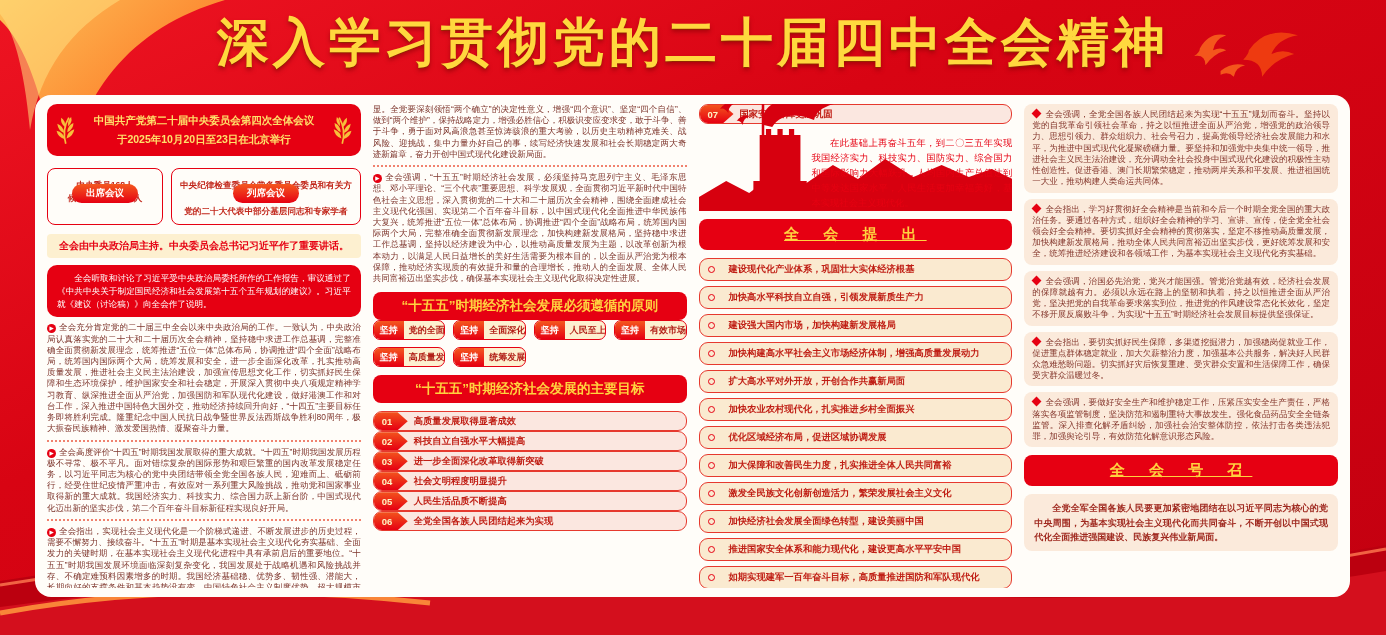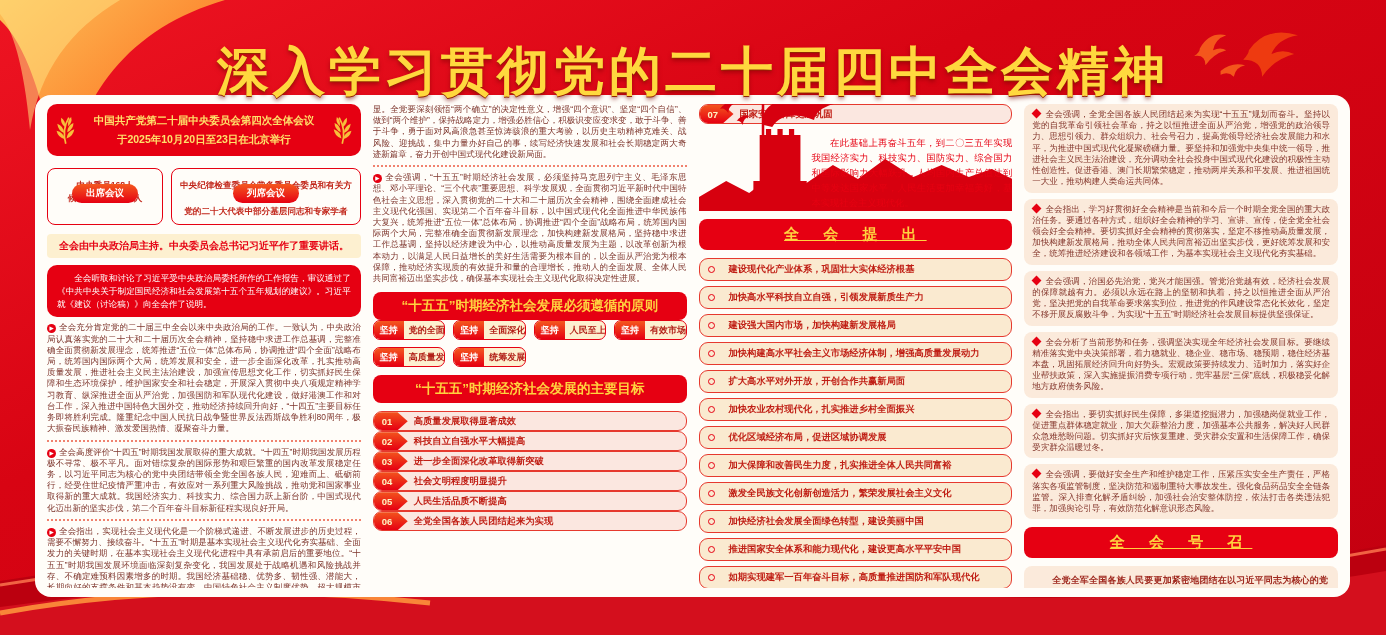--- a/index.html
+++ b/index.html
@@ -8,21 +8,21 @@
   .stage { position:relative; width:1386px; height:635px; overflow:hidden;
            background:linear-gradient(155deg,#ee1422 0%,#d80413 38%,#c30010 100%); }
 
   
   .deco { position:absolute; z-index:1; pointer-events:none; }
   .deco-topleft { left:0; top:0; }
   .deco-bottom { left:0; bottom:0; }
   .doves { position:absolute; left:1178px; top:22px; width:170px; height:66px; z-index:3; }
 
   
-  .main-title { position:absolute; z-index:3; top:37px; left:0; width:100%; text-align:center;
+  .main-title { position:absolute; z-index:3; top:8px; left:0; width:100%; text-align:center;
     font-size:52px; font-weight:900; letter-spacing:4px; color:#ffd83e;
     text-shadow:0 3px 4px rgba(120,0,0,.55), 0 1px 0 #a33c00; }
 
   
   .panel { position:absolute; z-index:2; left:35px; top:95px; width:1315px; height:502px;
     background:#fffdf9; border-radius:16px; padding:9px 12px;
     display:grid; grid-template-columns:repeat(4,1fr); gap:12px; }
   .col { min-width:0; overflow:hidden; display:flex; flex-direction:column; }
 
   
@@ -304,21 +304,20 @@
             <span class="ring"></span>
             <span>如期实现建军一百年奋斗目标，高质量推进国防和军队现代化</span>
           </div>
       </div>
     </div>
 
     <div class="col">
       <p class="note"><span class="flower"></span><span>全会强调，全党全国各族人民团结起来为实现“十五五”规划而奋斗。坚持以党的自我革命引领社会革命，持之以恒推进全面从严治党，增强党的政治领导力、思想引领力、群众组织力、社会号召力，提高党领导经济社会发展能力和水平，为推进中国式现代化凝聚磅礴力量。要坚持和加强党中央集中统一领导，推进社会主义民主法治建设，充分调动全社会投身中国式现代化建设的积极性主动性创造性。促进香港、澳门长期繁荣稳定，推动两岸关系和平发展、推进祖国统一大业，推动构建人类命运共同体。</span></p>
       <p class="note"><span class="flower"></span><span>全会指出，学习好贯彻好全会精神是当前和今后一个时期全党全国的重大政治任务。要通过各种方式，组织好全会精神的学习、宣讲、宣传，使全党全社会领会好全会精神。要切实抓好全会精神的贯彻落实，坚定不移推动高质量发展，加快构建新发展格局，推动全体人民共同富裕迈出坚实步伐，更好统筹发展和安全，统筹推进经济建设和各领域工作，为基本实现社会主义现代化夯实基础。</span></p>
       <p class="note"><span class="flower"></span><span>全会强调，治国必先治党，党兴才能国强。管党治党越有效，经济社会发展的保障就越有力。必须以永远在路上的坚韧和执着，持之以恒推进全面从严治党，坚决把党的自我革命要求落实到位，推进党的作风建设常态化长效化，坚定不移开展反腐败斗争，为实现“十五五”时期经济社会发展目标提供坚强保证。</span></p>
-      <p class="note"><span class="flower"></span><span>全会分析了当前形势和任务，强调坚决实现全年经济社会发展目标。要继续精准落实党中央决策部署，着力稳就业、稳企业、稳市场、稳预期，稳住经济基本盘，巩固拓展经济回升向好势头。宏观政策要持续发力、适时加力，落实好企业帮扶政策，深入实施提振消费专项行动，兜牢基层“三保”底线，积极稳妥化解地方政府债务风险。</span></p>
       <p class="note"><span class="flower"></span><span>全会指出，要切实抓好民生保障，多渠道挖掘潜力，加强稳岗促就业工作，促进重点群体稳定就业，加大欠薪整治力度，加强基本公共服务，解决好人民群众急难愁盼问题。切实抓好灾后恢复重建、受灾群众安置和生活保障工作，确保受灾群众温暖过冬。</span></p>
       <p class="note"><span class="flower"></span><span>全会强调，要做好安全生产和维护稳定工作，压紧压实安全生产责任，严格落实各项监管制度，坚决防范和遏制重特大事故发生。强化食品药品安全全链条监管。深入排查化解矛盾纠纷，加强社会治安整体防控，依法打击各类违法犯罪，加强舆论引导，有效防范化解意识形态风险。</span></p>
 
       <div class="bar-title bar-wide">全 会 号 召</div>
 
       <p class="call-box"><span>全党全军全国各族人民要更加紧密地团结在以习近平同志为核心的党中央周围，为基本实现社会主义现代化而共同奋斗，不断开创以中国式现代化全面推进强国建设、民族复兴伟业新局面。</span></p>
     </div>
 
   </div>
 </div>

